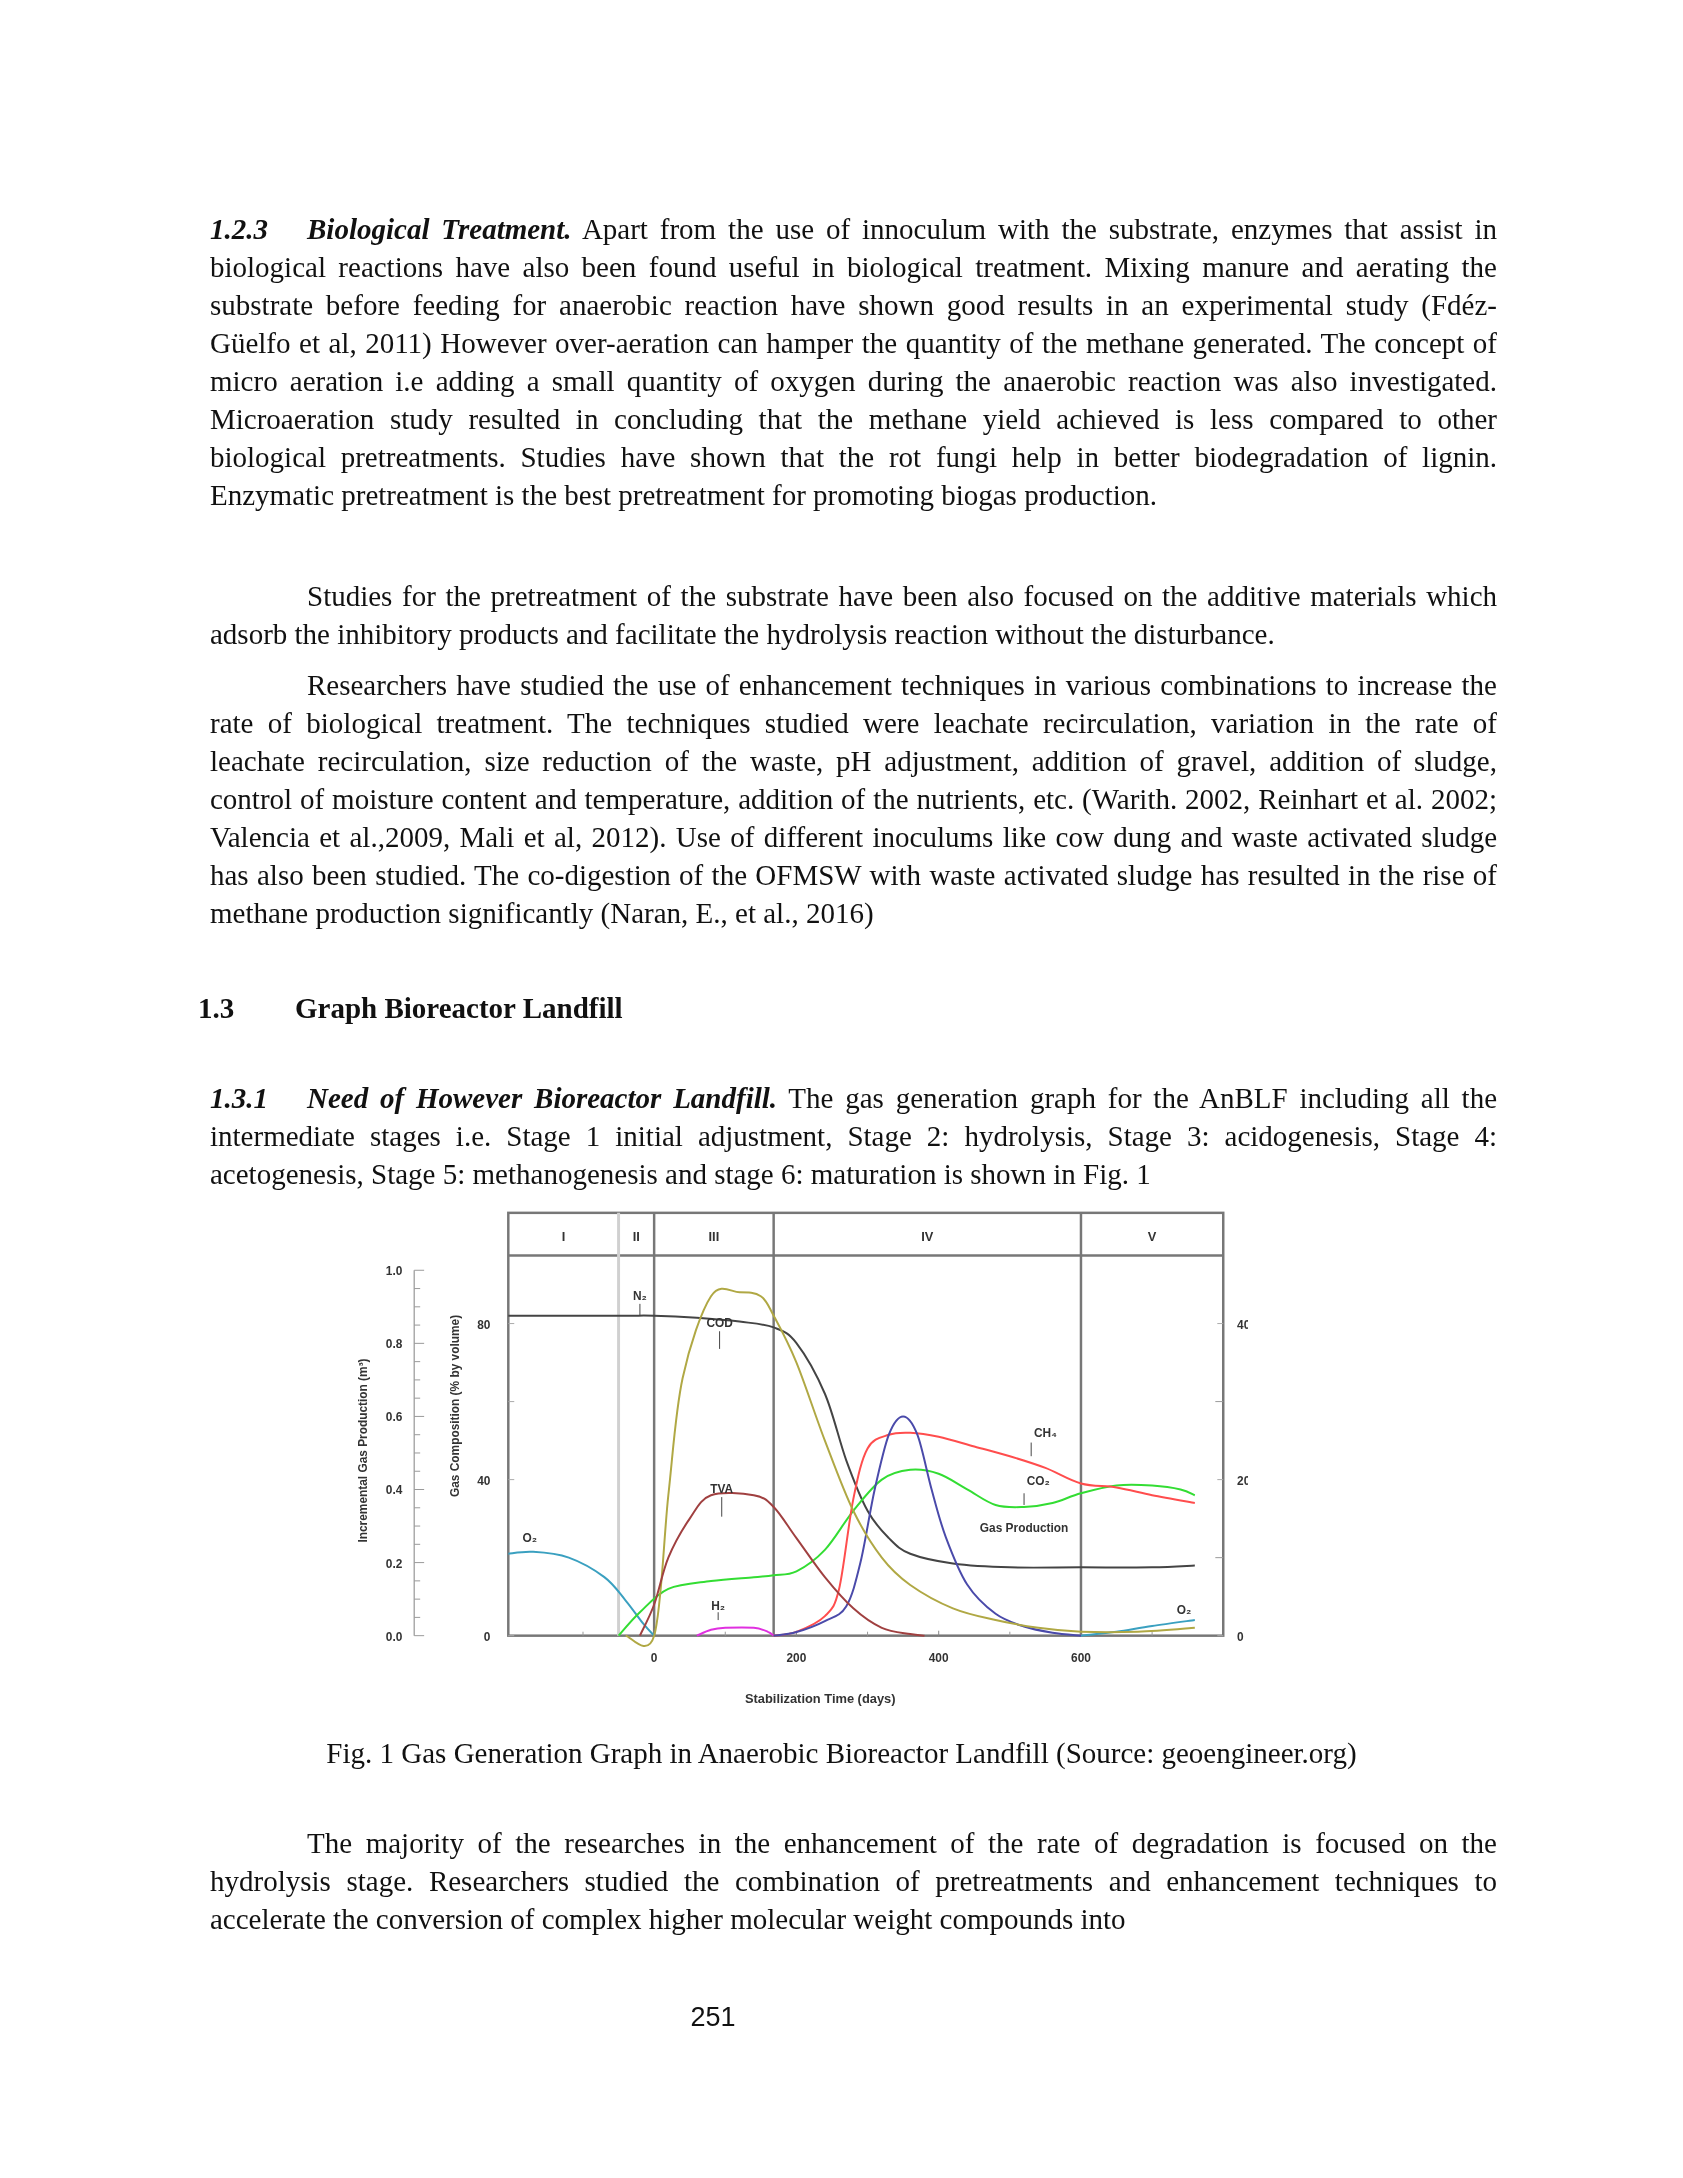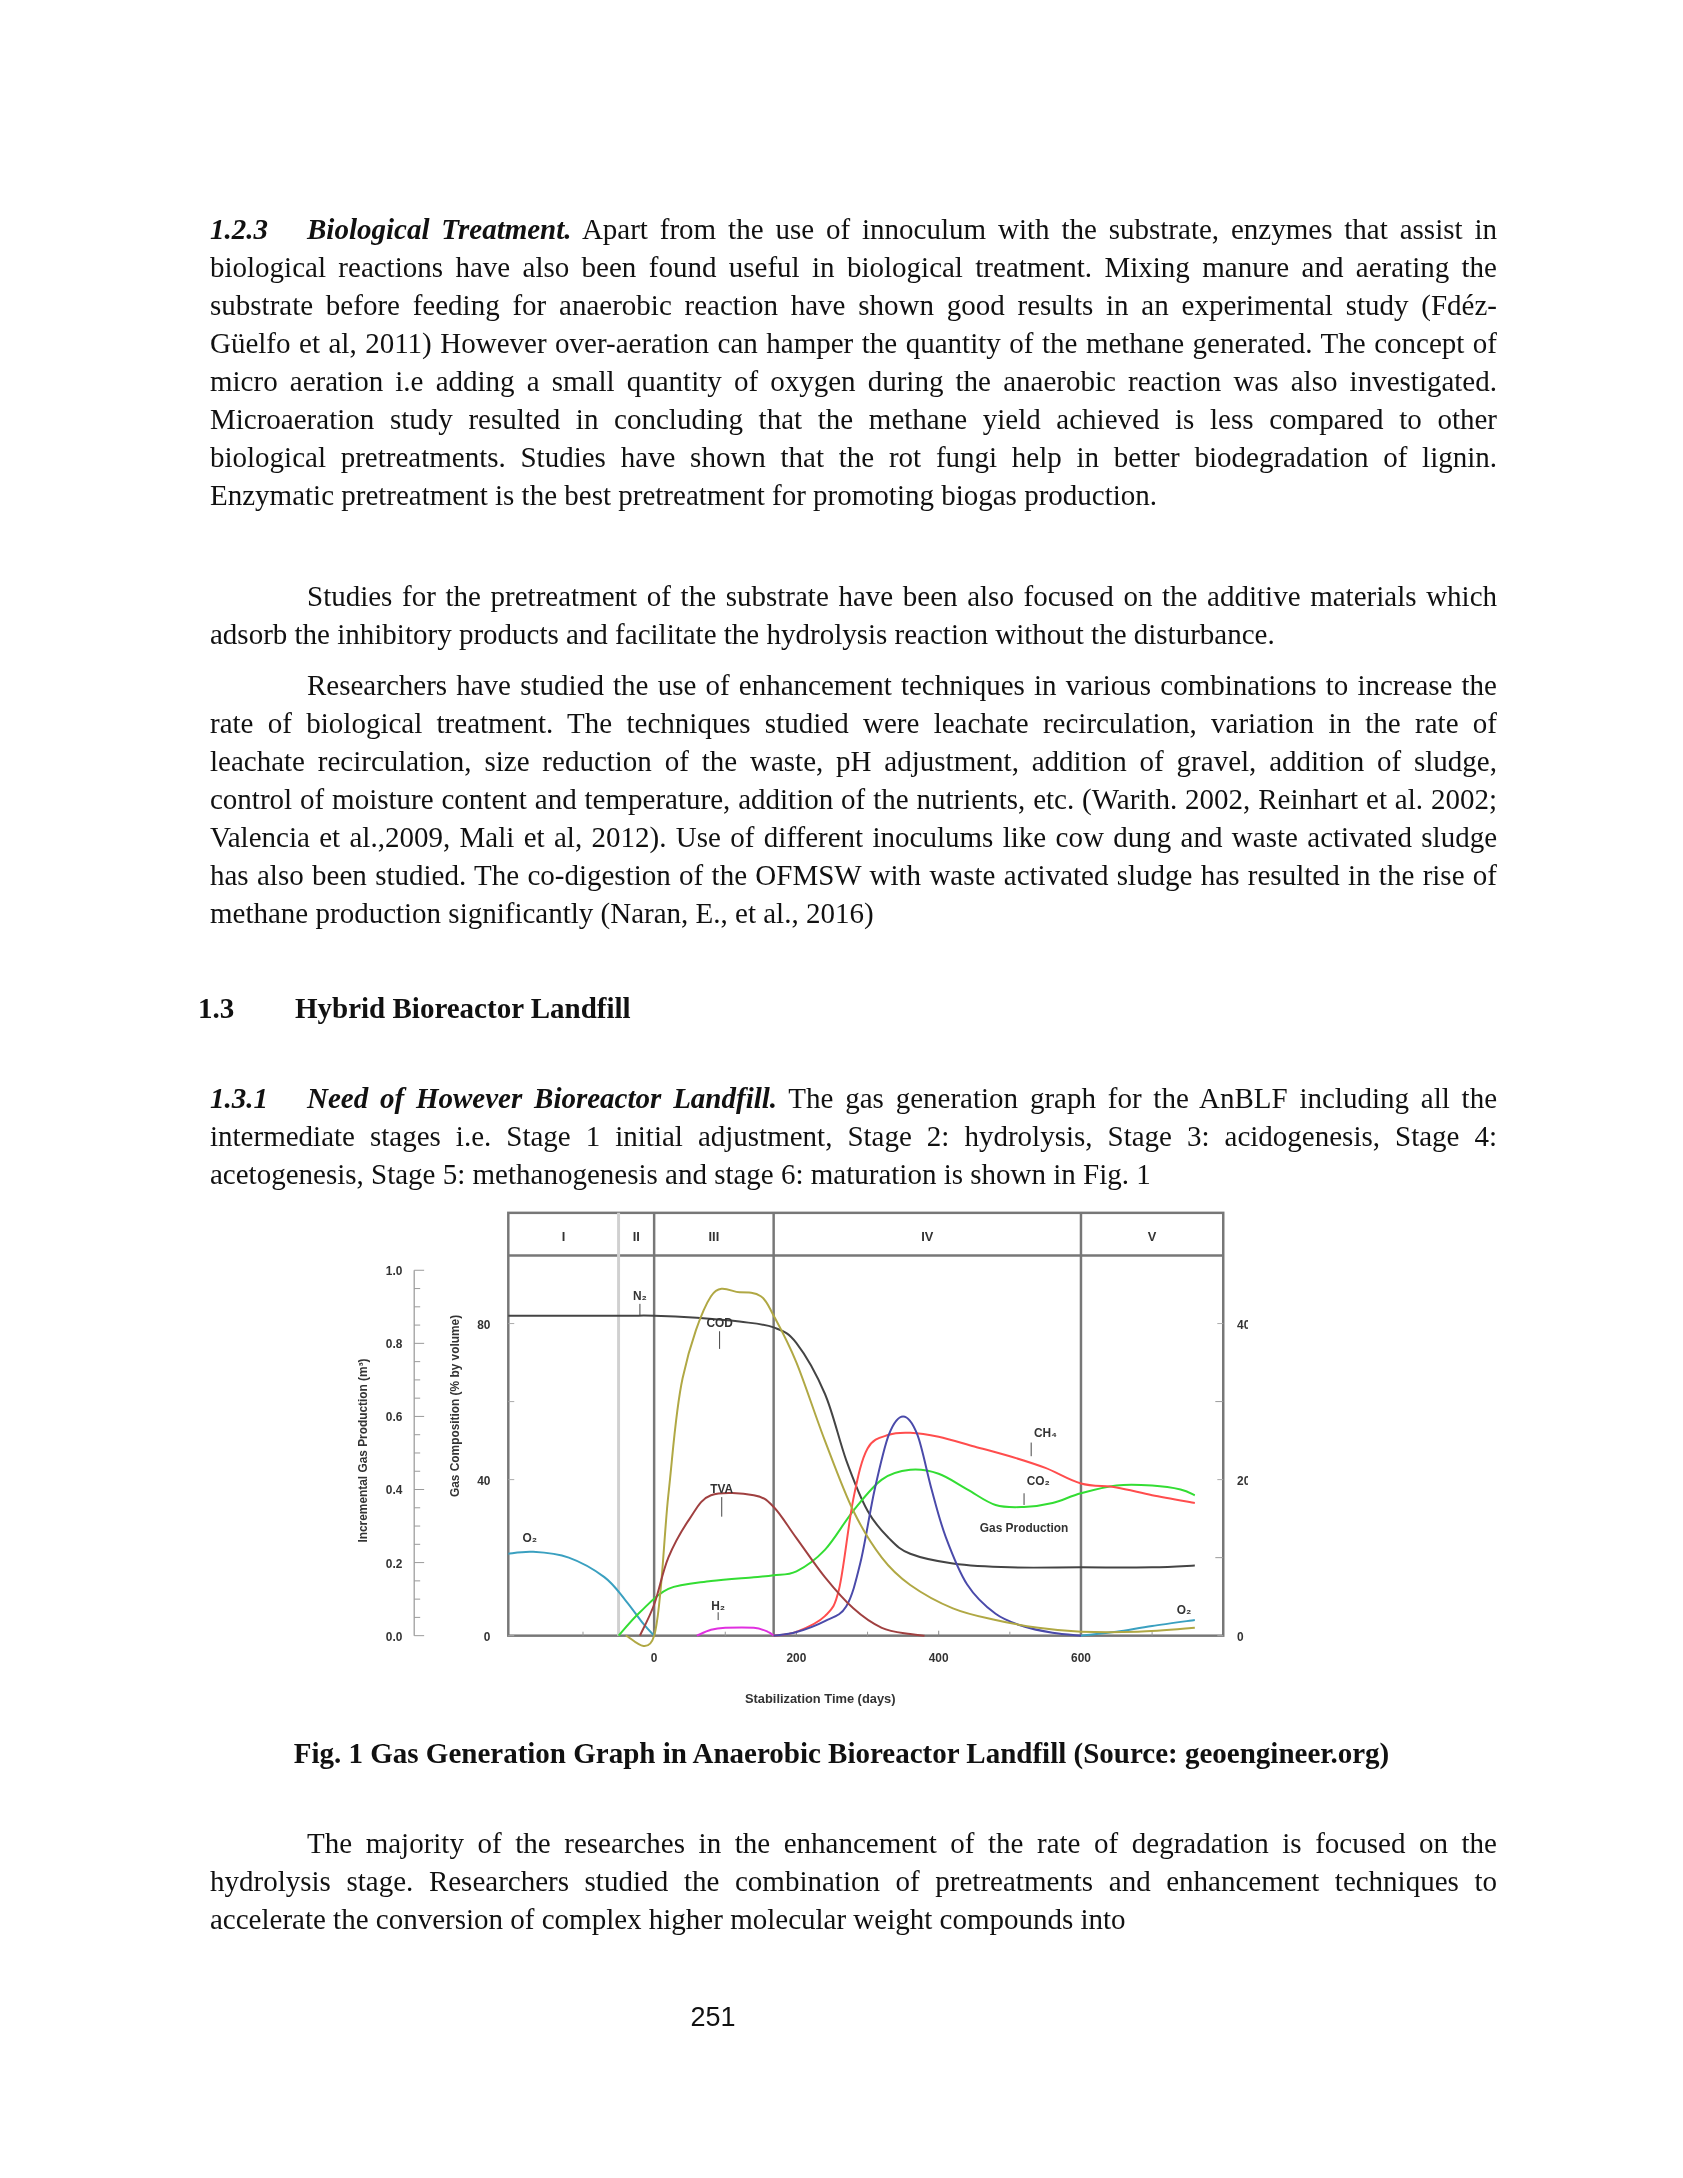--- a/index.html
+++ b/index.html
@@ -22,21 +22,21 @@
 <body>
 
 <p class="para" style="top:198px;">
   <span class="secnum">1.2.3</span><span class="sechead">Biological Treatment.</span>
   <span>Apart from the use of innoculum with the substrate, enzymes that assist in biological reactions have also been found useful in biological treatment. Mixing manure and aerating the substrate before feeding for anaerobic reaction have shown good results in an experimental study (Fdéz-Güelfo et al, 2011) However over-aeration can hamper the quantity of the methane generated. The concept of micro aeration i.e adding a small quantity of oxygen during the anaerobic reaction was also investigated. Microaeration study resulted in concluding that the methane yield achieved is less compared to other biological pretreatments. Studies have shown that the rot fungi help in better biodegradation of lignin. Enzymatic pretreatment is the best pretreatment for promoting biogas production.</span>
 </p>
 <p class="para indent" style="top:565px;">Studies for the pretreatment of the substrate have been also focused on the additive materials which adsorb the inhibitory products and facilitate the hydrolysis reaction without the disturbance.</p>
 <p class="para indent" style="top:654px;">Researchers have studied the use of enhancement techniques in various combinations to increase the rate of biological treatment. The techniques studied were leachate recirculation, variation in the rate of leachate recirculation, size reduction of the waste, pH adjustment, addition of gravel, addition of sludge, control of moisture content and temperature, addition of the nutrients, etc. (Warith. 2002, Reinhart et al. 2002; Valencia et al.,2009, Mali et al, 2012). Use of different inoculums like cow dung and waste activated sludge has also been studied. The co-digestion of the OFMSW with waste activated sludge has resulted in the rise of methane production significantly (Naran, E., et al., 2016)</p>
 
 <div class="h2" style="top:992px;">
-  <span class="num">1.3</span><span>Hybrid Bioreactor Landfill</span>
+  <span class="num">1.3</span><span>Graph Bioreactor Landfill</span>
 </div>
 
 <p class="para" style="top:1067px;">
   <span class="secnum">1.3.1</span><span class="sechead">Need of However Bioreactor Landfill.</span>
   <span>The gas generation graph for the AnBLF including all the intermediate stages i.e. Stage 1 initial adjustment, Stage 2: hydrolysis, Stage 3: acidogenesis, Stage 4: acetogenesis, Stage 5: methanogenesis and stage 6: maturation is shown in Fig. 1</span>
 </p>
 
 <svg id="chart" width="911" height="515" viewBox="340 1205 920 520">
   <g id="frame">
       <rect x="513" y="1225" width="722" height="427" fill="none" stroke="#777" stroke-width="2.5"></rect>
@@ -139,18 +139,18 @@
       <text x="1033.8457711442786" y="1547.59" font-size="12" text-anchor="middle" class="ctext">Gas Production</text>
       <text x="1195.4875621890546" y="1630.33" font-size="12" text-anchor="middle" class="ctext">O₂</text>
     </g>
   <text class="ctext" x="828" y="1720" font-size="13" text-anchor="middle">Stabilization Time (days)</text>
   <text class="ctext" transform="translate(370,1465) rotate(-90)" font-size="12" text-anchor="middle">Incremental Gas Production (m³)</text>
   <text class="ctext" transform="translate(463,1420) rotate(-90)" font-size="12" text-anchor="middle">Gas Composition (% by volume)</text>
   <text class="ctext" transform="translate(1302,1470) rotate(-90)" font-size="12" text-anchor="middle">COD (g/L)</text>
   <text class="ctext" transform="translate(1340,1470) rotate(-90)" font-size="12" text-anchor="middle">TVA (g/L)</text>
 </svg>
 
-<div class="caption" style="top:1737px;font-weight:bold;">Fig. 1 Gas Generation Graph in Anaerobic Bioreactor Landfill (Source: geoengineer.org)</div>
+<div class="caption" style="top:1737px;">Fig. 1 Gas Generation Graph in Anaerobic Bioreactor Landfill (Source: geoengineer.org)</div>
 
 <p class="para indent" style="top:1812px;">The majority of the researches in the enhancement of the rate of degradation is focused on the hydrolysis stage. Researchers studied the combination of pretreatments and enhancement techniques to accelerate the conversion of complex higher molecular weight compounds into</p>
 
 <div class="pagenum">251</div>
 
 
 </body></html>

